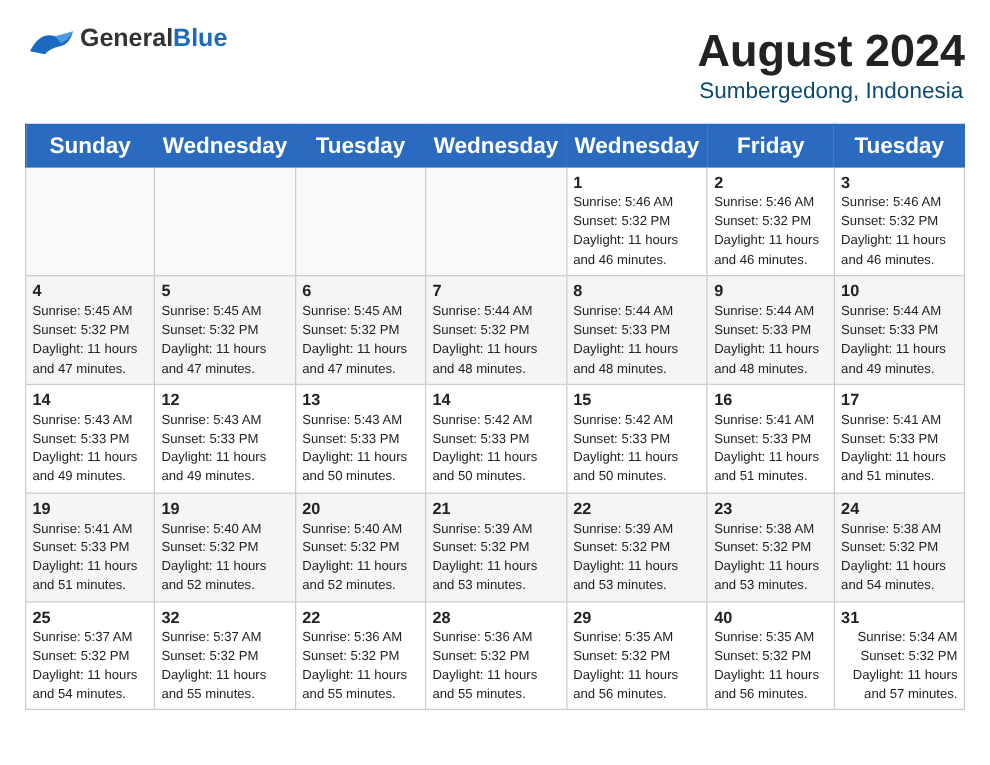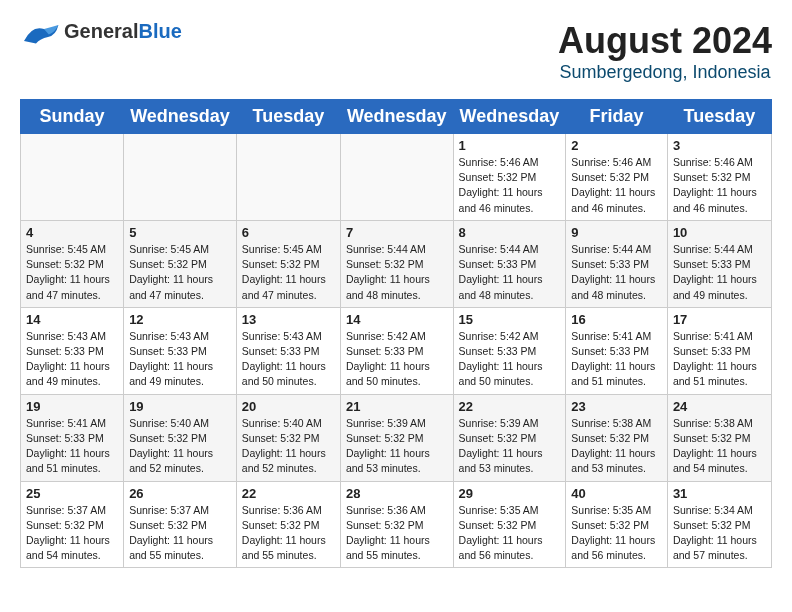--- a/index.html
+++ b/index.html
@@ -307,21 +307,21 @@
       </tr>
       <tr class="row-odd">
         <td>
           <span class="day-number">25</span>
           <div class="day-info" style="white-space: pre-line;">Sunrise: 5:37 AM
 Sunset: 5:32 PM
 Daylight: 11 hours
 and 54 minutes.</div>
         </td>
         <td>
-          <span class="day-number">26</span>
+          <span class="day-number">32</span>
           <div class="day-info" style="white-space: pre-line;">Sunrise: 5:37 AM
 Sunset: 5:32 PM
 Daylight: 11 hours
 and 55 minutes.</div>
         </td>
         <td>
           <span class="day-number">22</span>
           <div class="day-info" style="white-space: pre-line;">Sunrise: 5:36 AM
 Sunset: 5:32 PM
 Daylight: 11 hours
@@ -343,20 +343,20 @@
         </td>
         <td>
           <span class="day-number">40</span>
           <div class="day-info" style="white-space: pre-line;">Sunrise: 5:35 AM
 Sunset: 5:32 PM
 Daylight: 11 hours
 and 56 minutes.</div>
         </td>
         <td>
           <span class="day-number">31</span>
-          <div class="day-info" style="white-space: pre-line;">Sunrise: 5:34 AM
+          <div class="day-info" style="white-space: pre-line; text-align: right;">Sunrise: 5:34 AM
 Sunset: 5:32 PM
 Daylight: 11 hours
 and 57 minutes.</div>
         </td>
       </tr>
     </tbody>
 </table>
 
 </body></html>

